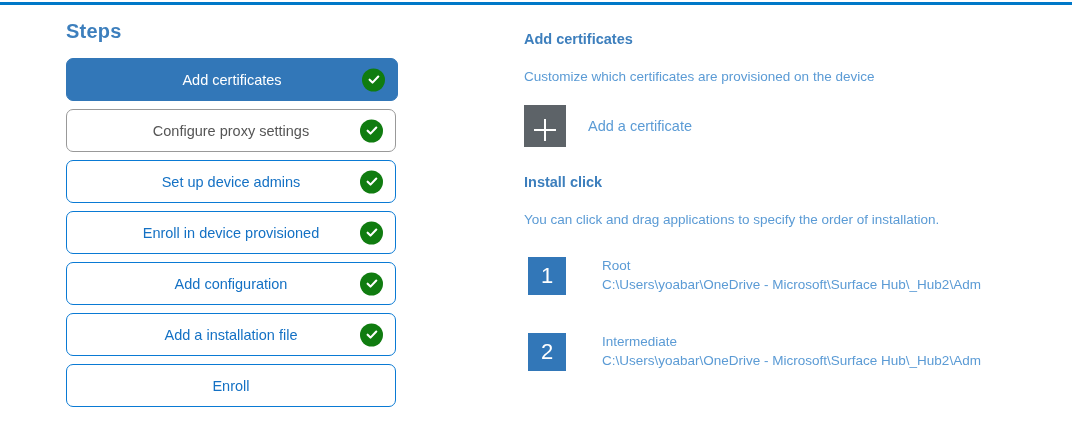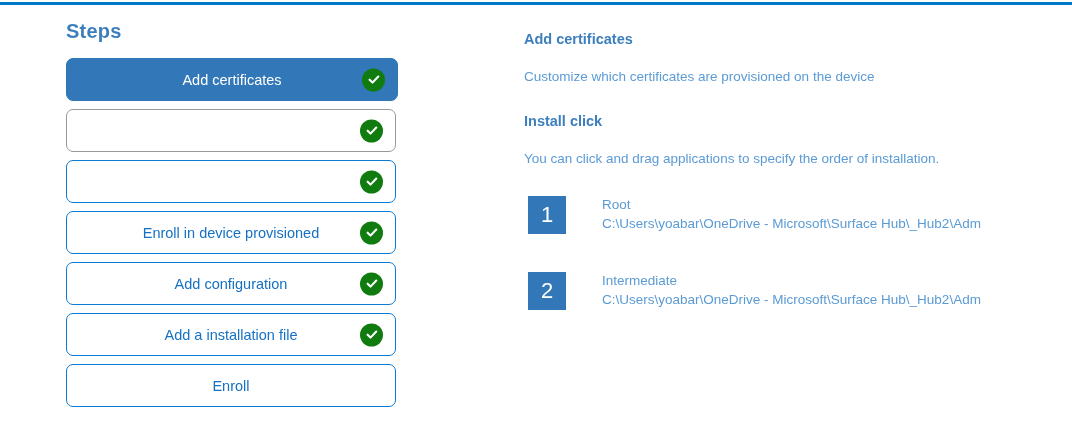--- a/index.html
+++ b/index.html
@@ -221,28 +221,30 @@
     <div class="step-btn is-active">
       <span class="step-label">Add certificates</span>
       <span class="step-check">
         <svg width="14" height="14" viewBox="0 0 14 14">
             <path d="M2.6 7.2 L5.5 10.1 L11.3 4.0" stroke="#ffffff" stroke-width="2.1" fill="none" stroke-linecap="round" stroke-linejoin="round"></path>
           </svg>
       </span>
     </div>
 
     <div class="step-btn is-hover">
-      <span class="step-check">
-        <svg width="14" height="14" viewBox="0 0 14 14">
-            <path d="M2.6 7.2 L5.5 10.1 L11.3 4.0" stroke="#ffffff" stroke-width="2.1" fill="none" stroke-linecap="round" stroke-linejoin="round"></path>
-          </svg>
-      </span>
-    </div>
-
-    <div class="step-btn">
+      <span class="step-label">Configure proxy settings</span>
+      <span class="step-check">
+        <svg width="14" height="14" viewBox="0 0 14 14">
+            <path d="M2.6 7.2 L5.5 10.1 L11.3 4.0" stroke="#ffffff" stroke-width="2.1" fill="none" stroke-linecap="round" stroke-linejoin="round"></path>
+          </svg>
+      </span>
+    </div>
+
+    <div class="step-btn">
+      <span class="step-label">Set up device admins</span>
       <span class="step-check">
         <svg width="14" height="14" viewBox="0 0 14 14">
             <path d="M2.6 7.2 L5.5 10.1 L11.3 4.0" stroke="#ffffff" stroke-width="2.1" fill="none" stroke-linecap="round" stroke-linejoin="round"></path>
           </svg>
       </span>
     </div>
 
     <div class="step-btn">
       <span class="step-label">Enroll in device provisioned</span>
       <span class="step-check">
@@ -274,20 +276,27 @@
       <span class="step-label">Enroll</span>
     </div>
   </div>
 
   <div class="detail-pane">
 
     <div>
       <h3 class="section-head">Add certificates</h3>
       <p class="section-sub">Customize which certificates are provisioned on the device</p>
 
+      <div class="add-row">
+        <div class="add-tile">
+          <span class="plus-h"></span>
+          <span class="plus-v"></span>
+        </div>
+        <span class="add-link">Add a certificate</span>
+      </div>
     </div>
 
     <div class="install-block">
       <h3 class="section-head">Install click</h3>
       <p class="section-sub">You can click and drag applications to specify the order of installation.</p>
 
       <div class="order-list">
 
         <div class="order-item">
           <div class="order-badge">1</div>

